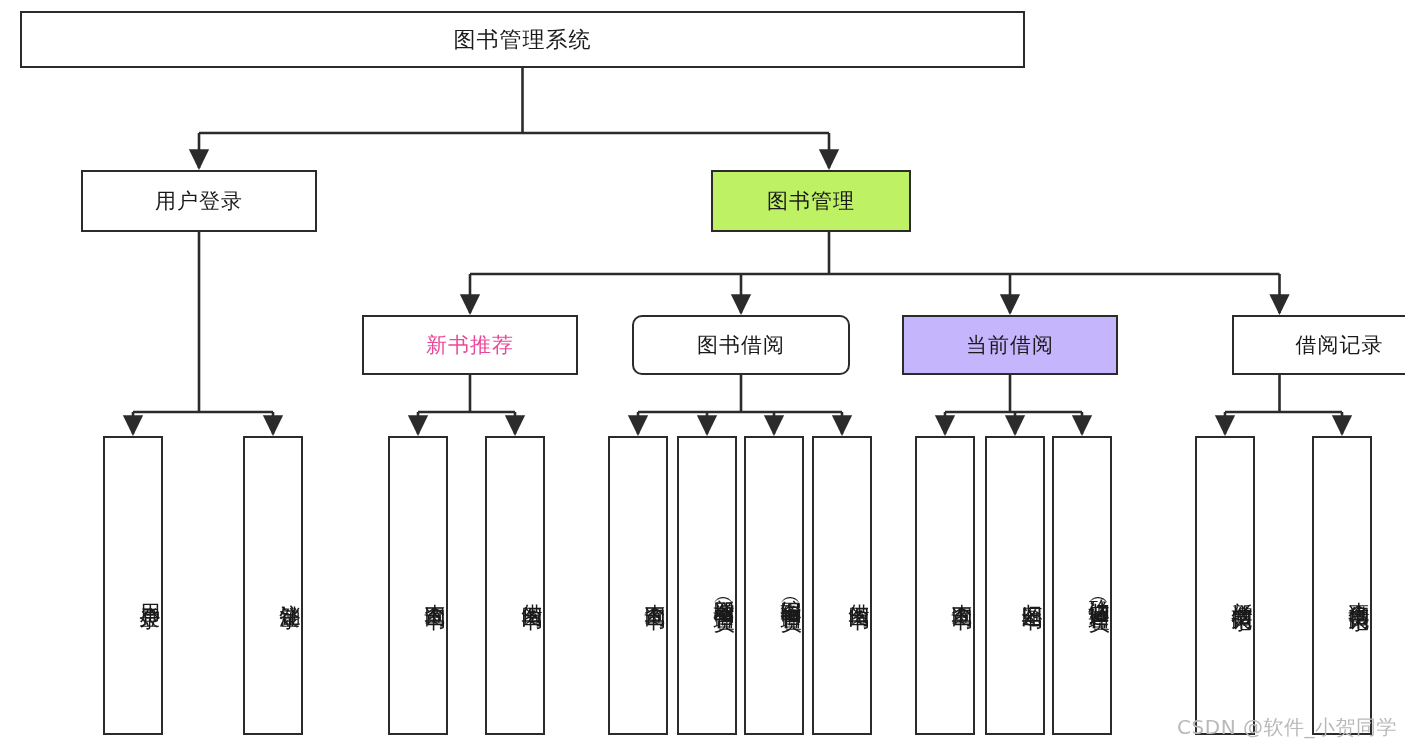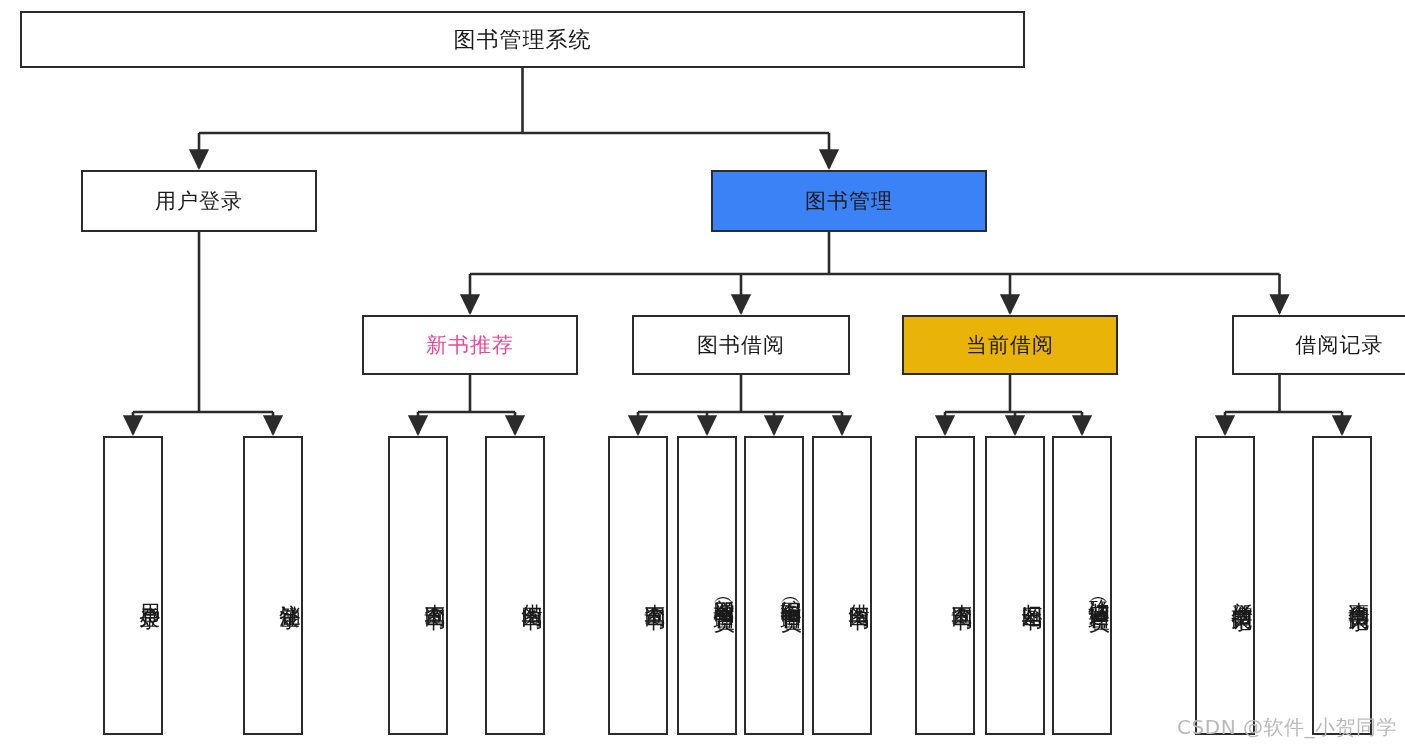--- a/index.html
+++ b/index.html
@@ -115,30 +115,30 @@
         <line x1="1342" y1="412" x2="1342" y2="434" stroke="#2b2b2b" stroke-width="2.6" marker-end="url(#arrowhead)"></line>
       </g>
   </svg>
   <div id="nodes">
       <div class="node horiz root" style="left: 20px; top: 11px; width: 1005px; height: 57px; border-color: rgb(43, 43, 43); background: rgb(255, 255, 255); color: rgb(26, 26, 26);">
         <span class="htext">图书管理系统</span>
       </div>
       <div class="node horiz" style="left: 81px; top: 170px; width: 236px; height: 62px; border-color: rgb(43, 43, 43); background: rgb(255, 255, 255); color: rgb(26, 26, 26);">
         <span class="htext">用户登录</span>
       </div>
-      <div class="node horiz" style="left: 711px; top: 170px; width: 276px; height: 62px; border-color: rgb(43, 43, 43); background: #3b82f6; color: rgb(26, 26, 26);">
+      <div class="node horiz" style="left: 711px; top: 170px; width: 200px; height: 62px; border-color: rgb(43, 43, 43); background: #bef264; color: rgb(26, 26, 26);">
         <span class="htext">图书管理</span>
       </div>
       <div class="node horiz" style="left: 362px; top: 315px; width: 216px; height: 60px; border-color: rgb(43, 43, 43); background: rgb(255, 255, 255); color: #ec4899;">
         <span class="htext">新书推荐</span>
       </div>
-      <div class="node horiz" style="left: 632px; top: 315px; width: 218px; height: 60px; border-color: rgb(43, 43, 43); background: rgb(255, 255, 255); color: rgb(26, 26, 26);">
+      <div class="node horiz" style="left: 632px; top: 315px; width: 218px; height: 60px; border-color: rgb(43, 43, 43); background: rgb(255, 255, 255); color: rgb(26, 26, 26); border-radius: 10px;">
         <span class="htext">图书借阅</span>
       </div>
-      <div class="node horiz" style="left: 902px; top: 315px; width: 216px; height: 60px; border-color: rgb(43, 43, 43); background: #eab308; color: rgb(26, 26, 26);">
+      <div class="node horiz" style="left: 902px; top: 315px; width: 216px; height: 60px; border-color: rgb(43, 43, 43); background: #c4b5fd; color: rgb(26, 26, 26);">
         <span class="htext">当前借阅</span>
       </div>
       <div class="node horiz" style="left: 1232px; top: 315px; width: 215px; height: 60px; border-color: rgb(43, 43, 43); background: rgb(255, 255, 255); color: rgb(26, 26, 26);">
         <span class="htext">借阅记录</span>
       </div>
       <div class="node vert" style="left: 103px; top: 436px; width: 60px; height: 299px; border-color: rgb(43, 43, 43); background: rgb(255, 255, 255); color: rgb(26, 26, 26);">
         <span class="vtext">用户登录</span>
       </div>
       <div class="node vert" style="left: 243px; top: 436px; width: 60px; height: 299px; border-color: rgb(43, 43, 43); background: rgb(255, 255, 255); color: rgb(26, 26, 26);">
         <span class="vtext">注销登录</span>

